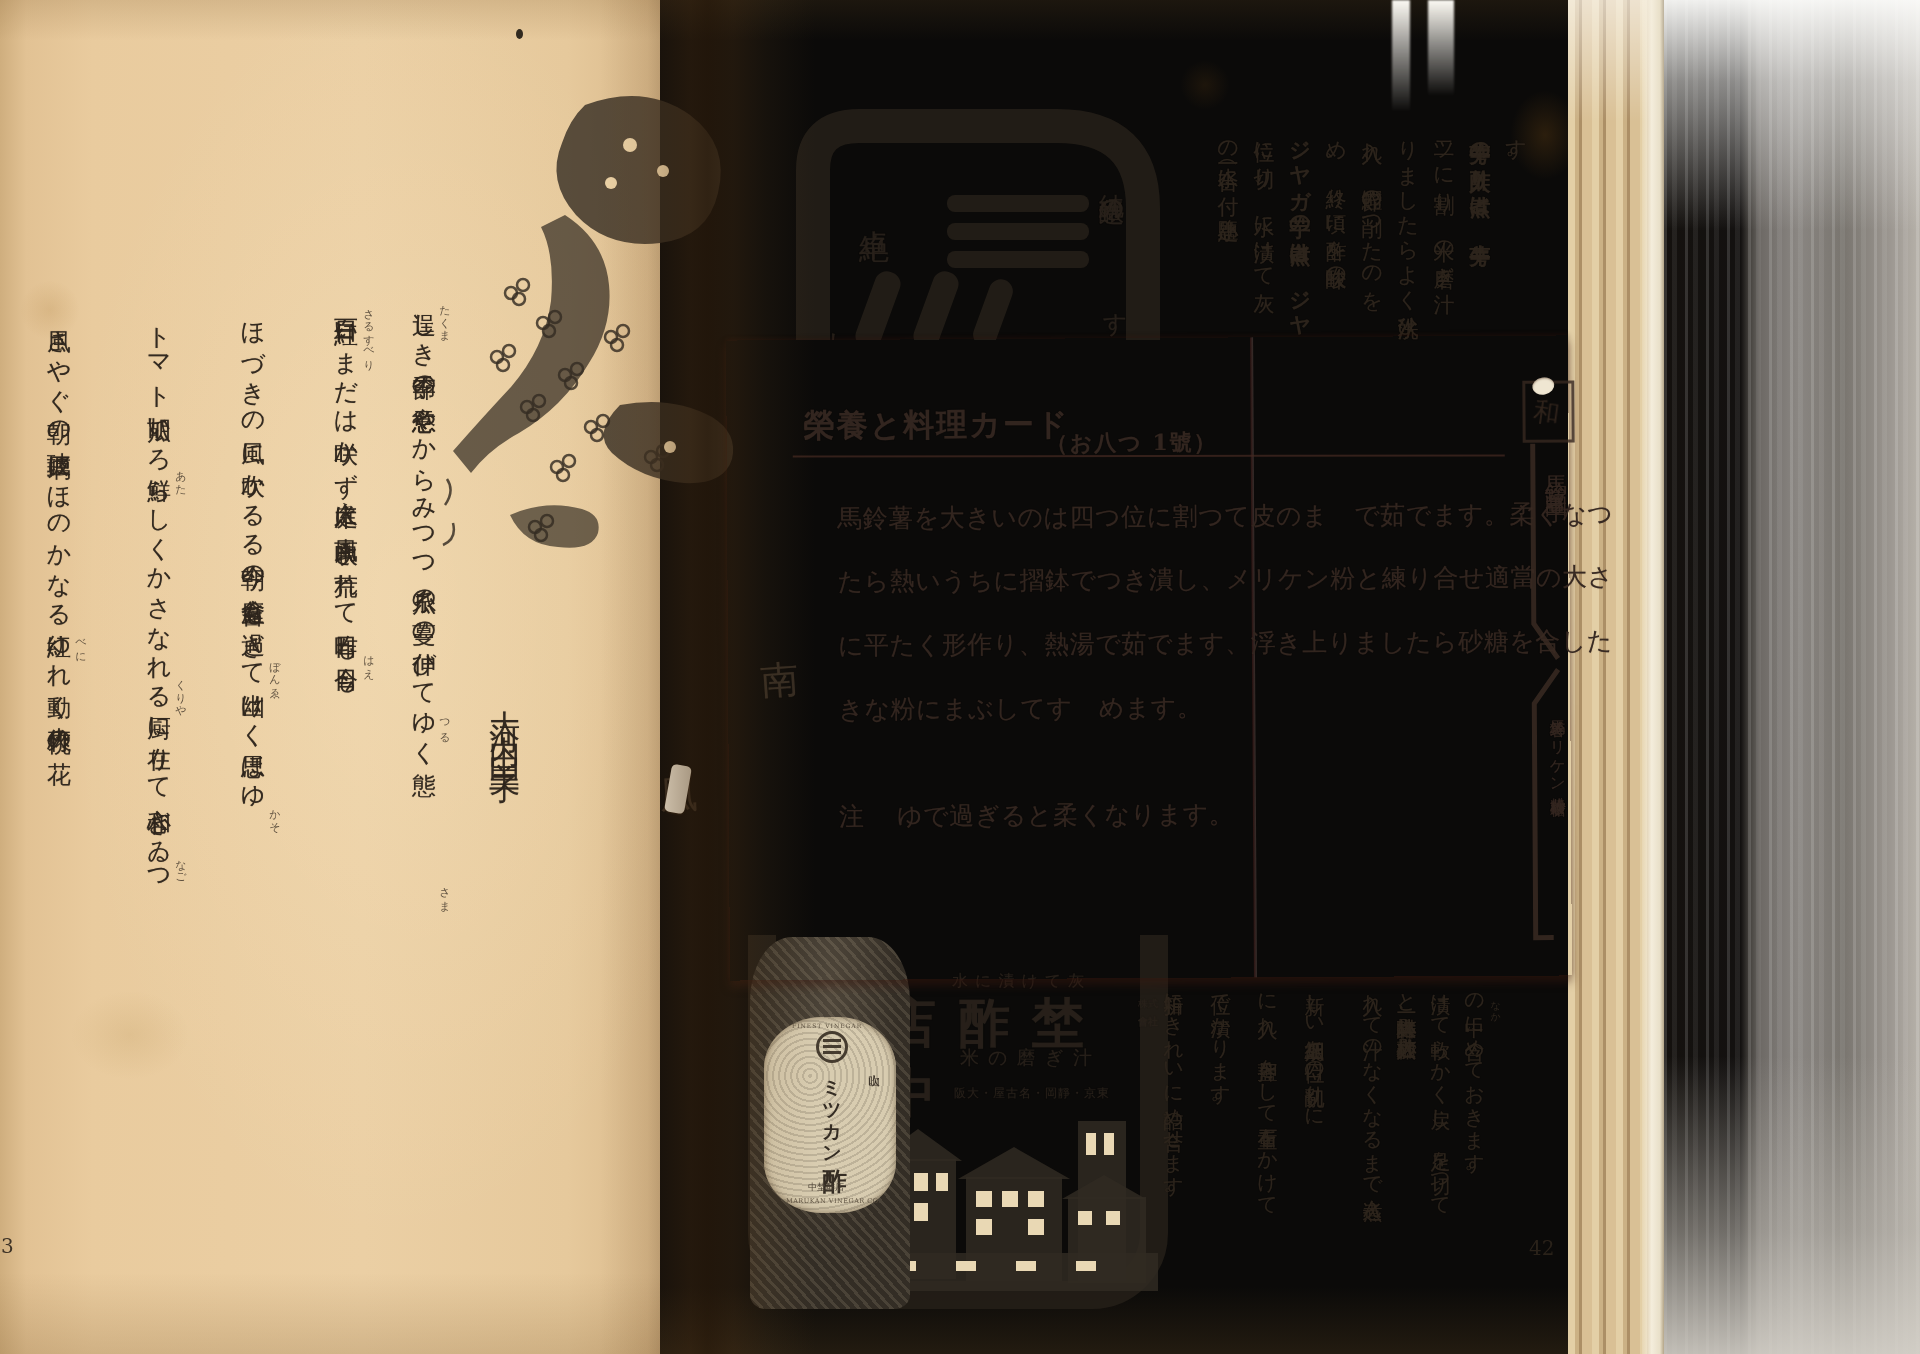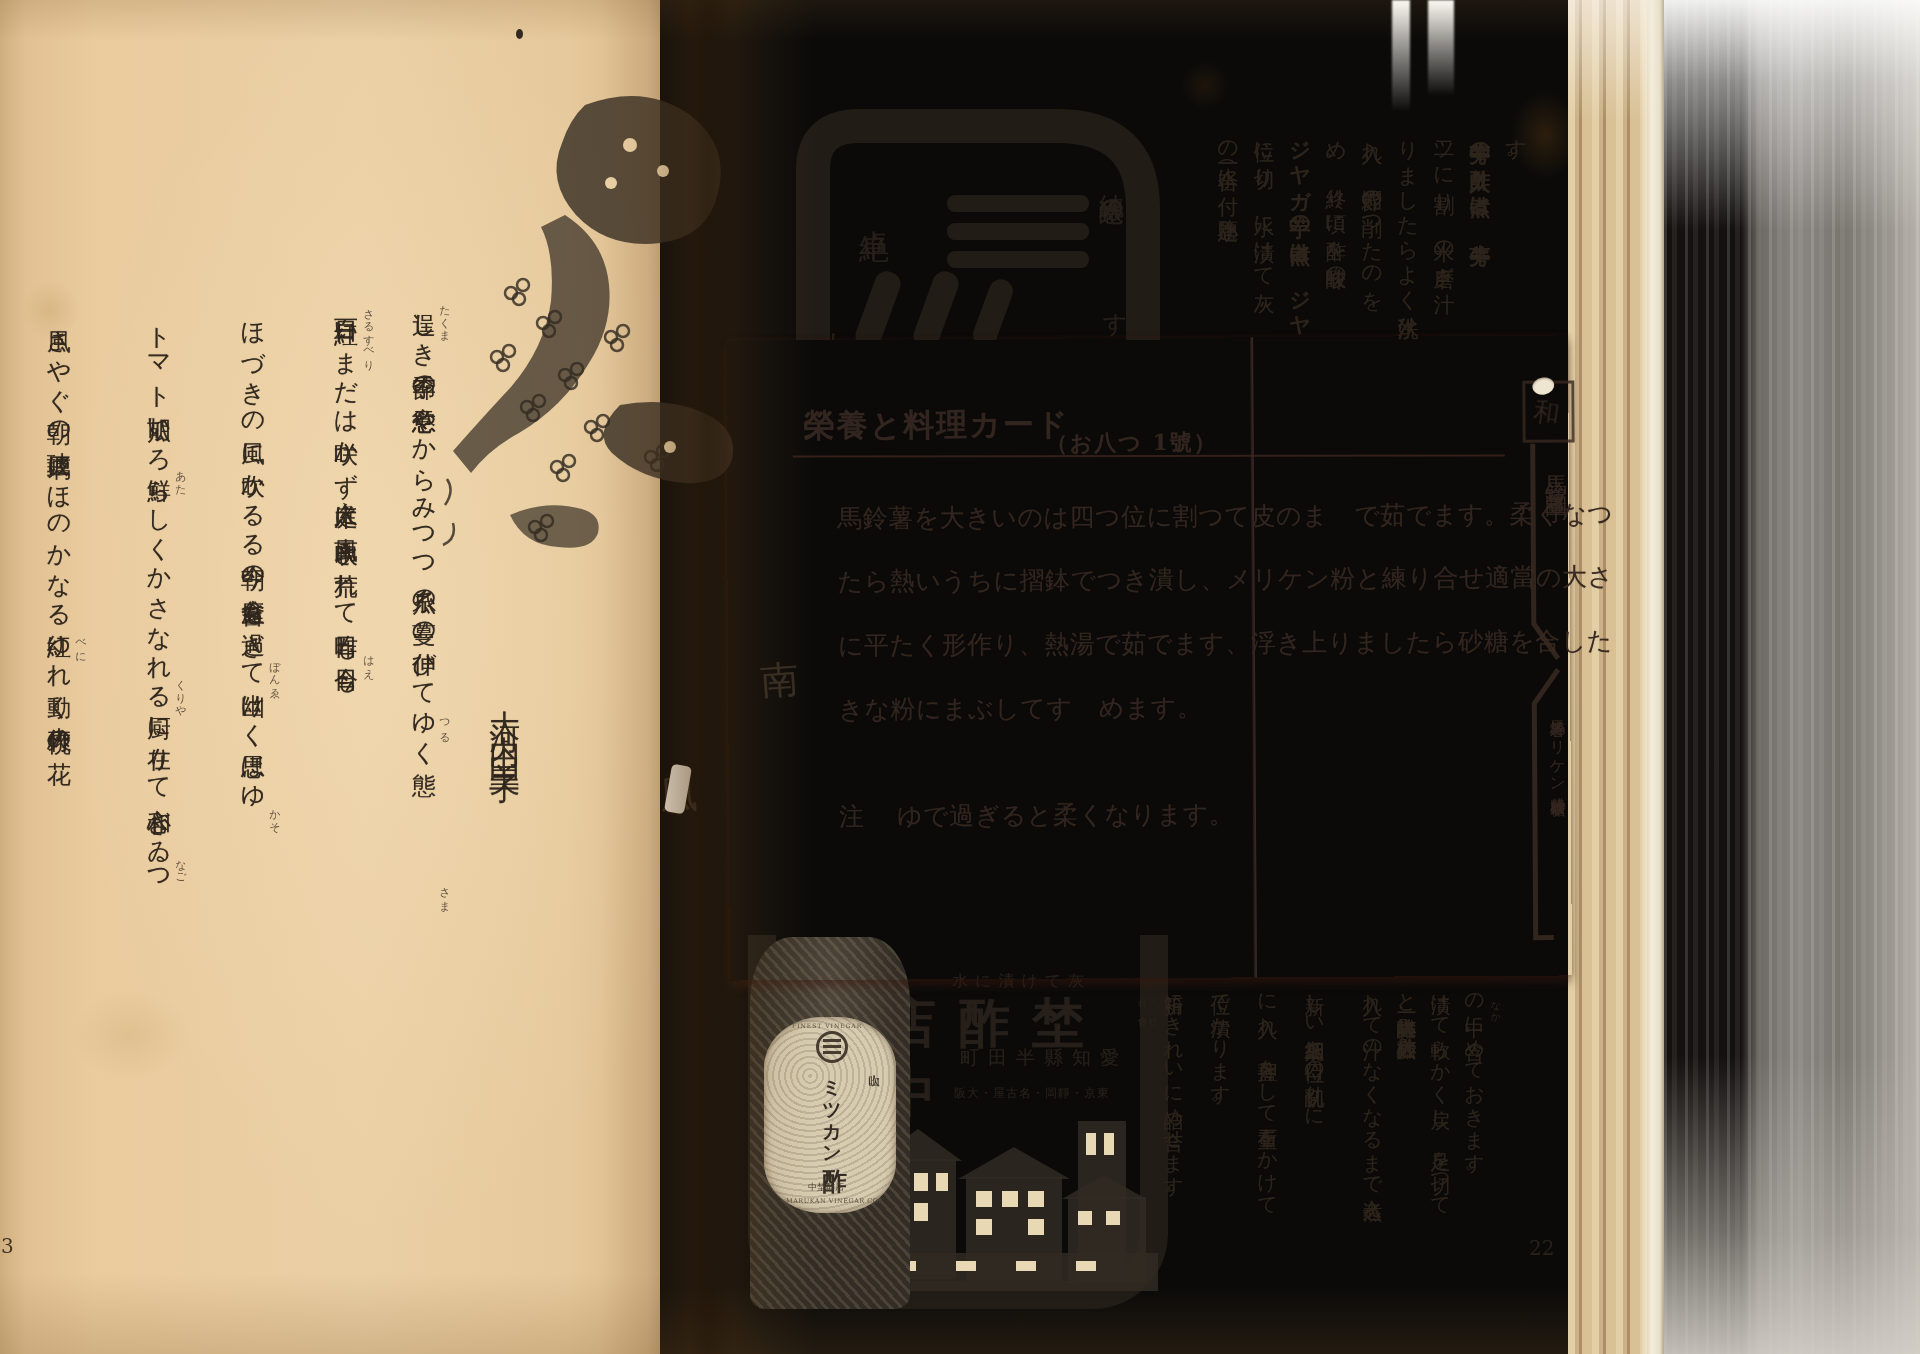--- a/index.html
+++ b/index.html
@@ -214,21 +214,21 @@
   </div>
 
   <div class="botad">
     <svg width="424" height="419" viewBox="0 0 424 419" style="position:absolute;left:0;top:0;">
       <rect x="16" y="-60" width="392" height="420" rx="62" fill="none" stroke="rgba(38,32,25,.85)" stroke-width="28"></rect>
     </svg>
     <span class="adtxt" style="left:206px;top:36px;font-size:16px;letter-spacing:7px;">水に漬けて灰</span>
     <span class="adtxt b" style="left:138px;top:54px;font-size:52px;letter-spacing:22px;font-family:'DejaVu Sans','Liberation Sans',sans-serif;">店酢埜中</span>
     <span class="adtxt" style="left:392px;top:62px;font-size:10px;">株式</span>
     <span class="adtxt" style="left:392px;top:80px;font-size:10px;font-weight:bold;">會社</span>
-    <span class="adtxt" style="left:214px;top:110px;font-size:19px;letter-spacing:9px;">町田半縣知愛</span>
+    <span class="adtxt" style="left:214px;top:110px;font-size:19px;letter-spacing:9px;">米の磨ぎ汁</span>
     <span class="adtxt" style="left:208px;top:150px;font-size:12px;letter-spacing:1px;">阪大・屋古名・岡靜・京東</span>
     <svg width="300" height="200" viewBox="0 0 300 200" style="position:absolute;left:120px;top:168px;">
       <g fill="rgba(48,42,34,.85)">
         <polygon points="8,58 52,26 96,58"></polygon>
           <rect x="14" y="56" width="76" height="120"></rect>
         <polygon points="92,76 148,44 204,76"></polygon>
           <rect x="100" y="74" width="96" height="104"></rect>
         <rect x="212" y="18" width="48" height="160"></rect>
         <rect x="0" y="150" width="292" height="38"></rect>
         <polygon points="196,96 238,72 280,96"></polygon>
@@ -278,21 +278,21 @@
     <span class="v ink botcol" style="left:283px;top:2px;">漬けて軟らかく戻し、足を切つて</span>
     <span class="v ink botcol" style="left:249px;top:2px;">と味醂大匙一杯、砂糖大匙一杯入</span>
     <span class="v ink botcol" style="left:215px;top:2px;">入れて汁のなくなるまで煮込ん</span>
     <span class="v ink botcol" style="left:157px;top:2px;">新しい細胡瓜を一口位の亂切りに</span>
     <span class="v ink botcol" style="left:110px;top:2px;">に入れ、押蓋をして重石をかけて</span>
     <span class="v ink botcol" style="left:63px;top:2px;">位で漬かります。</span>
     <span class="v ink botcol" style="left:16px;top:2px;">折箱にきれいに詰め合せます。</span>
     <span class="v fur" style="left:343px;top:16px;font-size:10px;">なか</span>
   </div>
 
-  <span class="pgnum" style="left:1529px;top:1236px;">22</span>
+  <span class="pgnum" style="left:1529px;top:1236px;">42</span>
 
   <div class="card">
     <div class="crease-v"></div>
     <span class="card-ink card-title">榮養と料理カード</span>
     <span class="card-ink card-sub">（お八つ 1號）</span>
     <div class="card-rule"></div>
     <span class="card-ink card-line" style="top:162px;">馬鈴薯を大きいのは四つ位に割つて皮のまゝで茹でます。柔くなつ</span>
     <span class="card-ink card-line" style="top:225px;">たら熱いうちに摺鉢でつき潰し、メリケン粉と練り合せ適當の大さ</span>
     <span class="card-ink card-line" style="top:289px;">に平たく形作り、熱湯で茹でます、浮き上りましたら砂糖を合した</span>
     <span class="card-ink card-line" style="top:353px;">きな粉にまぶしてすゝめます。</span>

